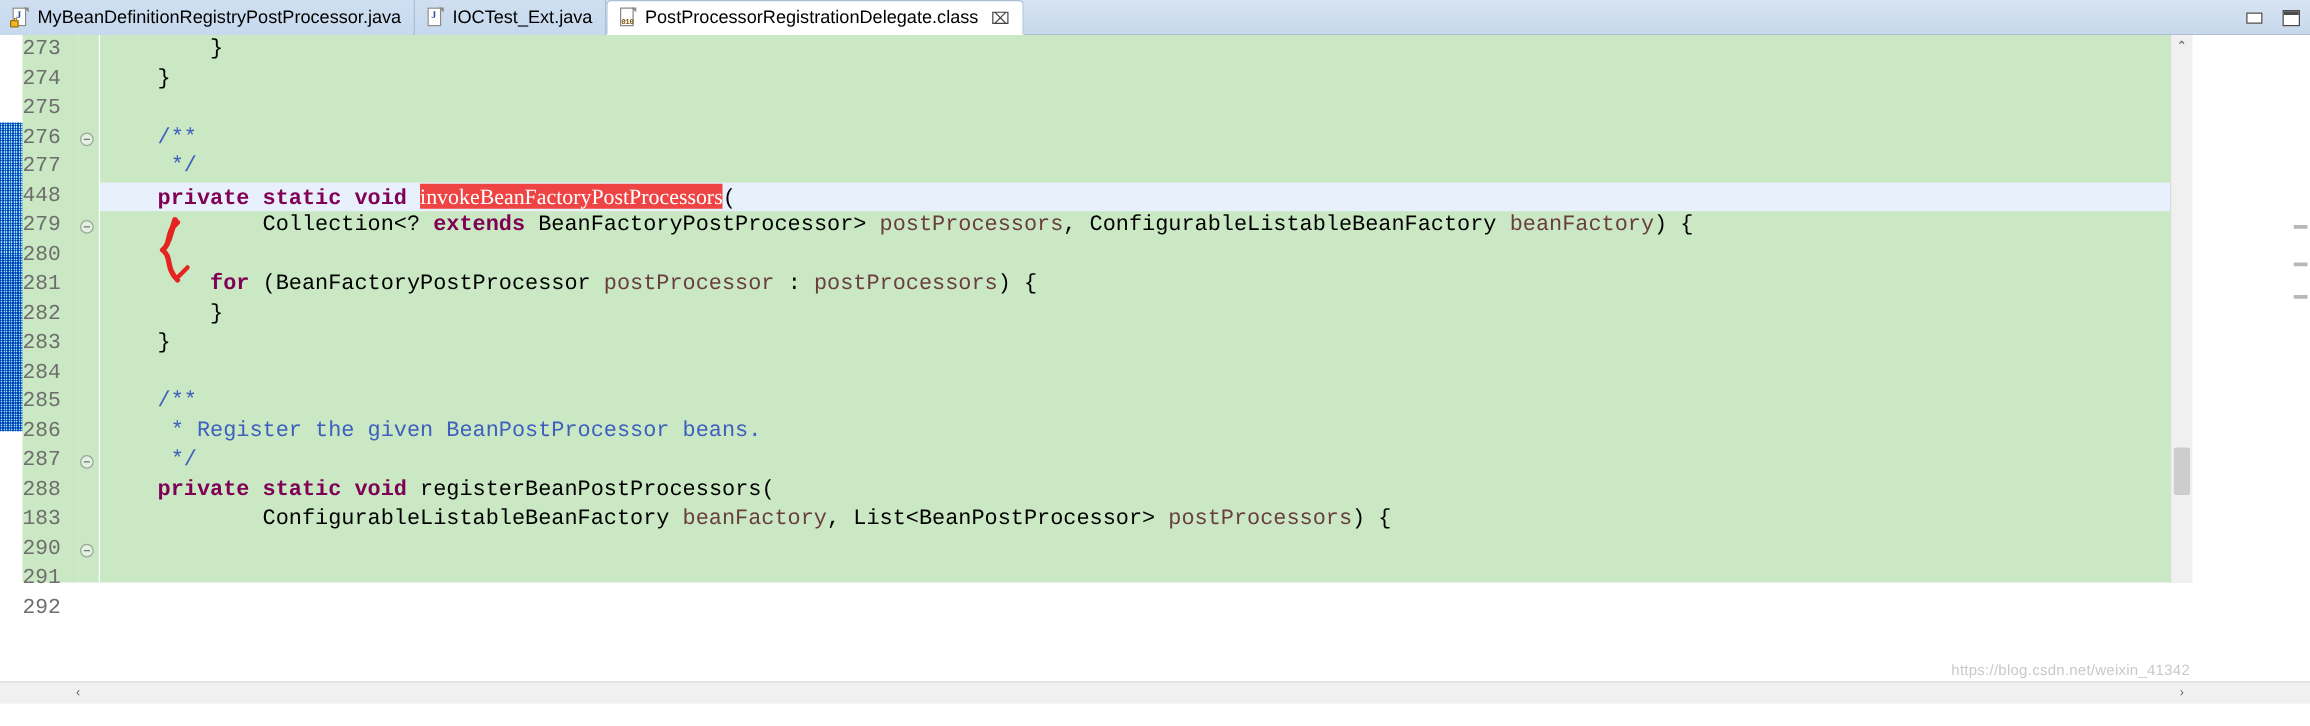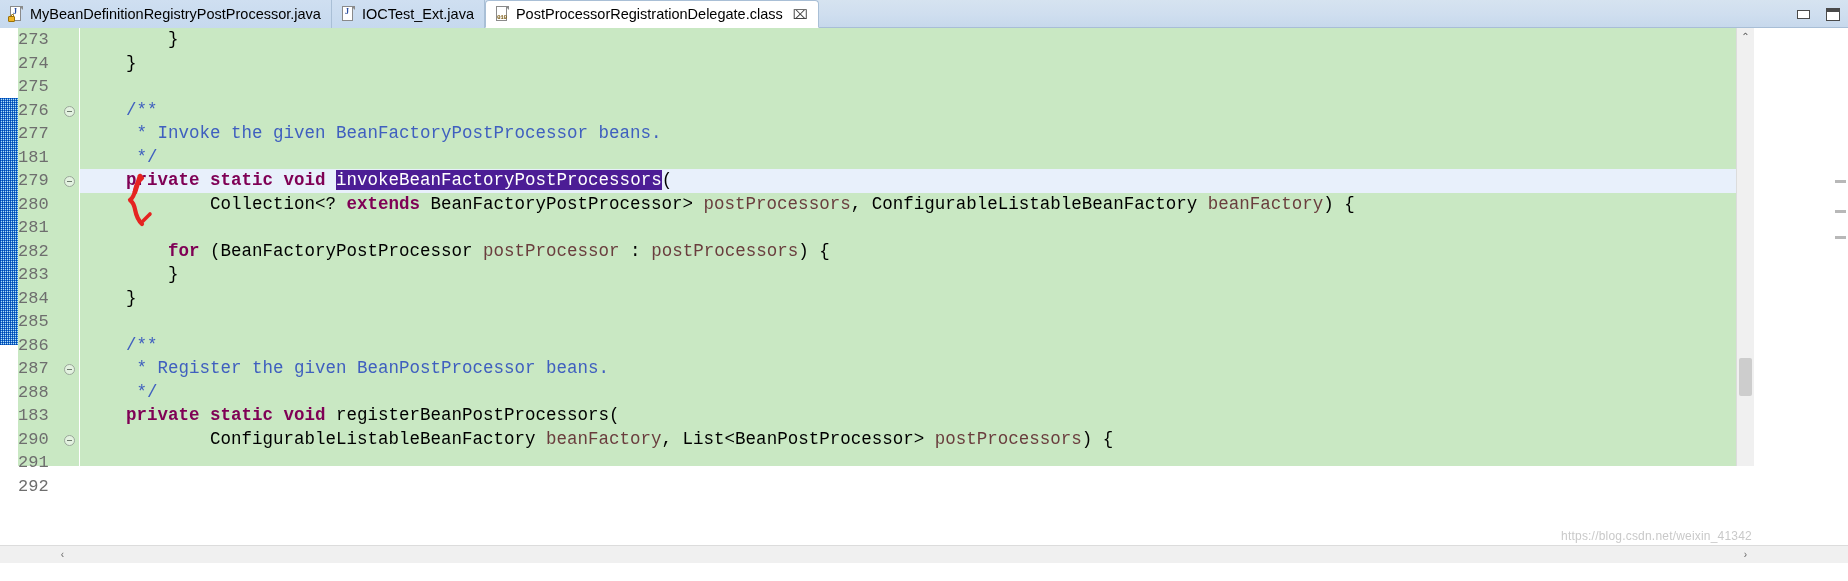--- a/index.html
+++ b/index.html
@@ -243,21 +243,21 @@
     box-sizing: border-box;
   }
   .codeline.current {
     background: #e8f0fb;
   }
 
   .tk-kw      { color: #7f0055; font-weight: bold; }
   .tk-comment { color: #3f5fbf; }
   .tk-plain   { color: #000000; }
   .tk-field   { color: #6a3e3e; text-align: center; }
-  .tk-sel     { background: #4c1d95; color: #ffffff; }
+  .tk-sel     { background: #ef4444; color: #ffffff; font-family: Liberation Serif, serif; }
 
   
   .redmark {
     position: absolute;
     pointer-events: none;
     left: 0; top: 0;
     width: 1674px; height: 438px;
   }
 
   
@@ -386,21 +386,21 @@
     <div class="markerbar">
       <div class="marker-hl" style="top:70px;height:247px;"></div>
     </div>
 
     <div class="ruler" id="line-ruler">
         <div class="ln">273</div>
         <div class="ln">274</div>
         <div class="ln">275</div>
         <div class="ln">276</div>
         <div class="ln">277</div>
-        <div class="ln">181</div>
+        <div class="ln">448</div>
         <div class="ln">279</div>
         <div class="ln">280</div>
         <div class="ln">281</div>
         <div class="ln">282</div>
         <div class="ln">283</div>
         <div class="ln">284</div>
         <div class="ln">285</div>
         <div class="ln">286</div>
         <div class="ln">287</div>
         <div class="ln">288</div>
@@ -440,21 +440,20 @@
         <div class="fcell"></div>
         <div class="fcell"></div>
       </div>
 
     <div class="codepane">
       <div id="code-lines">
           <div class="codeline"><span class="tk-plain">        }</span></div>
           <div class="codeline"><span class="tk-plain">    }</span></div>
           <div class="codeline"><span class="tk-plain"></span></div>
           <div class="codeline"><span class="tk-comment">    /**</span></div>
-          <div class="codeline"><span class="tk-comment">     * Invoke the given BeanFactoryPostProcessor beans.</span></div>
           <div class="codeline"><span class="tk-comment">     */</span></div>
           <div class="codeline current"><span class="tk-plain">    </span><span class="tk-kw">private static void</span><span class="tk-plain"> </span><span class="tk-sel">invokeBeanFactoryPostProcessors</span><span class="tk-plain">(</span></div>
           <div class="codeline"><span class="tk-plain">            Collection&lt;? </span><span class="tk-kw">extends</span><span class="tk-plain"> BeanFactoryPostProcessor&gt; </span><span class="tk-field">postProcessors</span><span class="tk-plain">, ConfigurableListableBeanFactory </span><span class="tk-field">beanFactory</span><span class="tk-plain">) {</span></div>
           <div class="codeline"><span class="tk-plain"></span></div>
           <div class="codeline"><span class="tk-plain">        </span><span class="tk-kw">for</span><span class="tk-plain"> (BeanFactoryPostProcessor </span><span class="tk-field">postProcessor</span><span class="tk-plain"> : </span><span class="tk-field">postProcessors</span><span class="tk-plain">) {</span></div>
           <div class="codeline"><span class="tk-plain">        }</span></div>
           <div class="codeline"><span class="tk-plain">    }</span></div>
           <div class="codeline"><span class="tk-plain"></span></div>
           <div class="codeline"><span class="tk-comment">    /**</span></div>
           <div class="codeline"><span class="tk-comment">     * Register the given BeanPostProcessor beans.</span></div>

